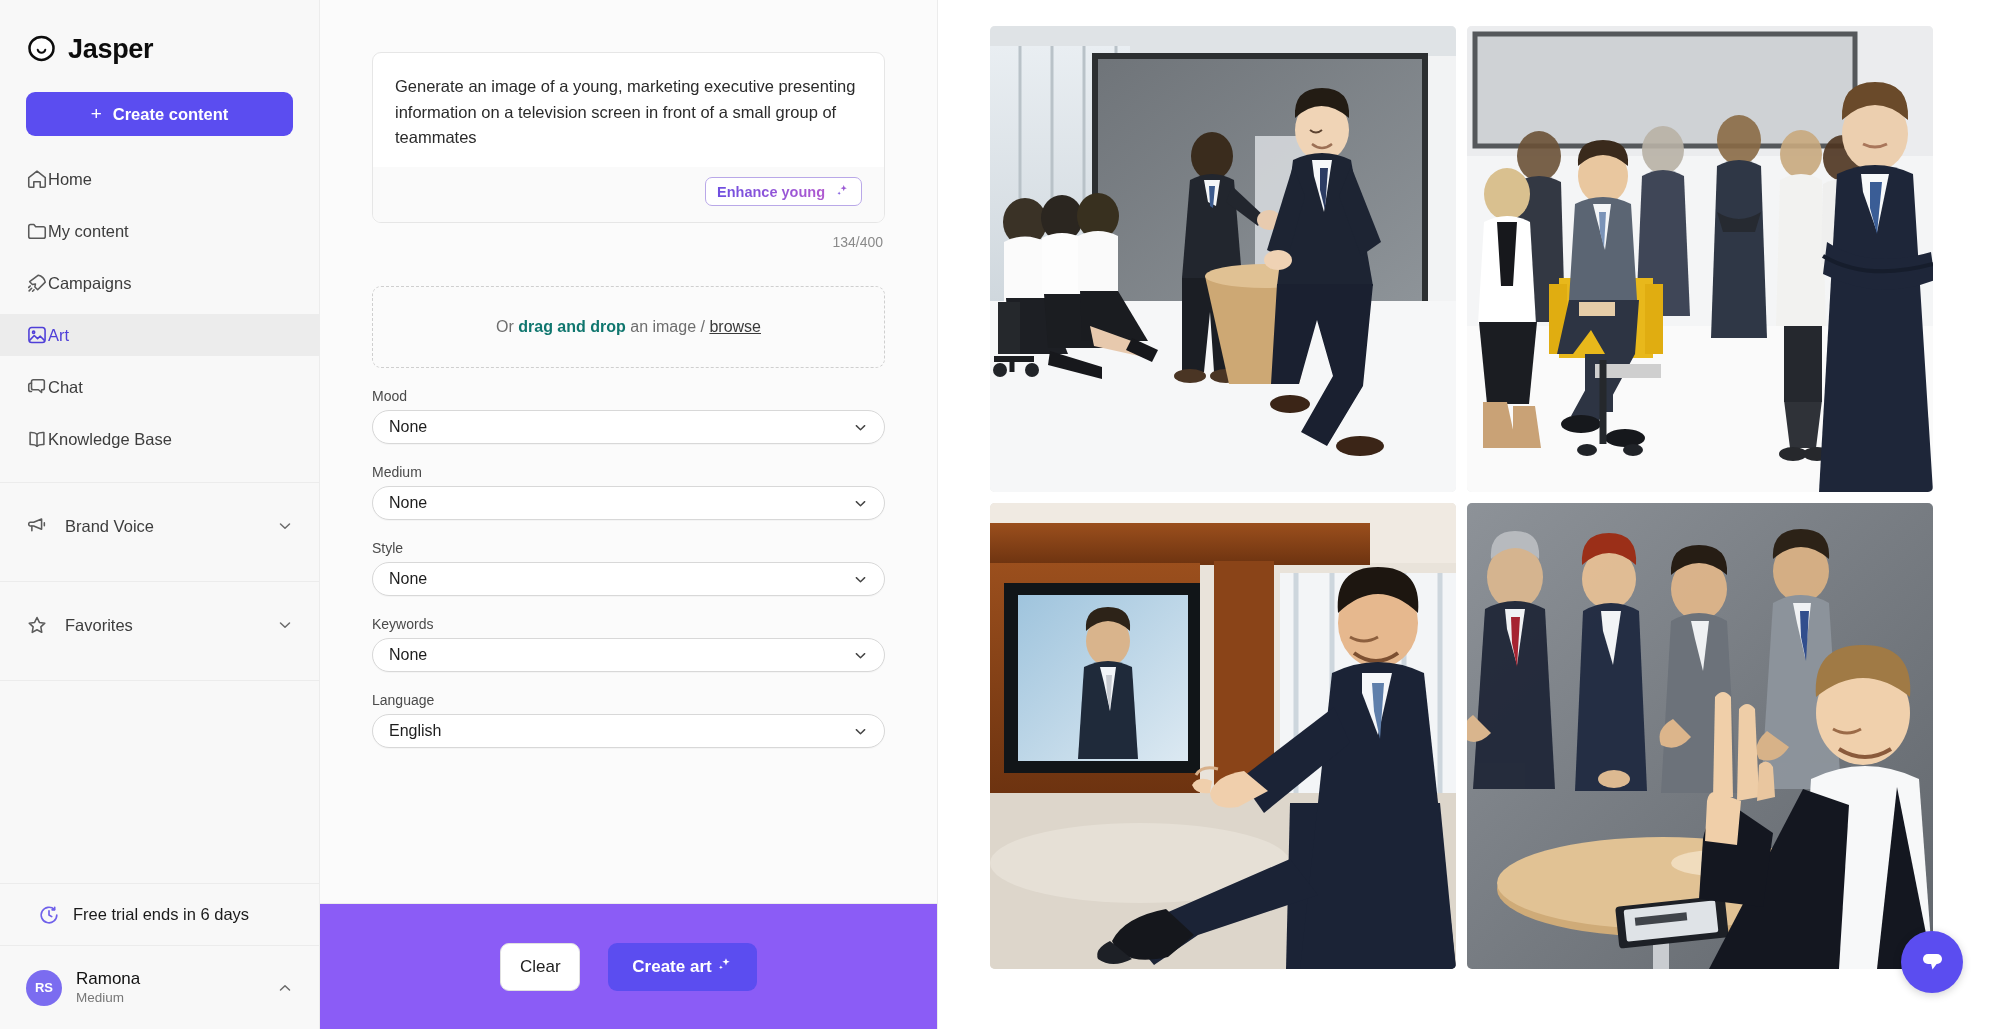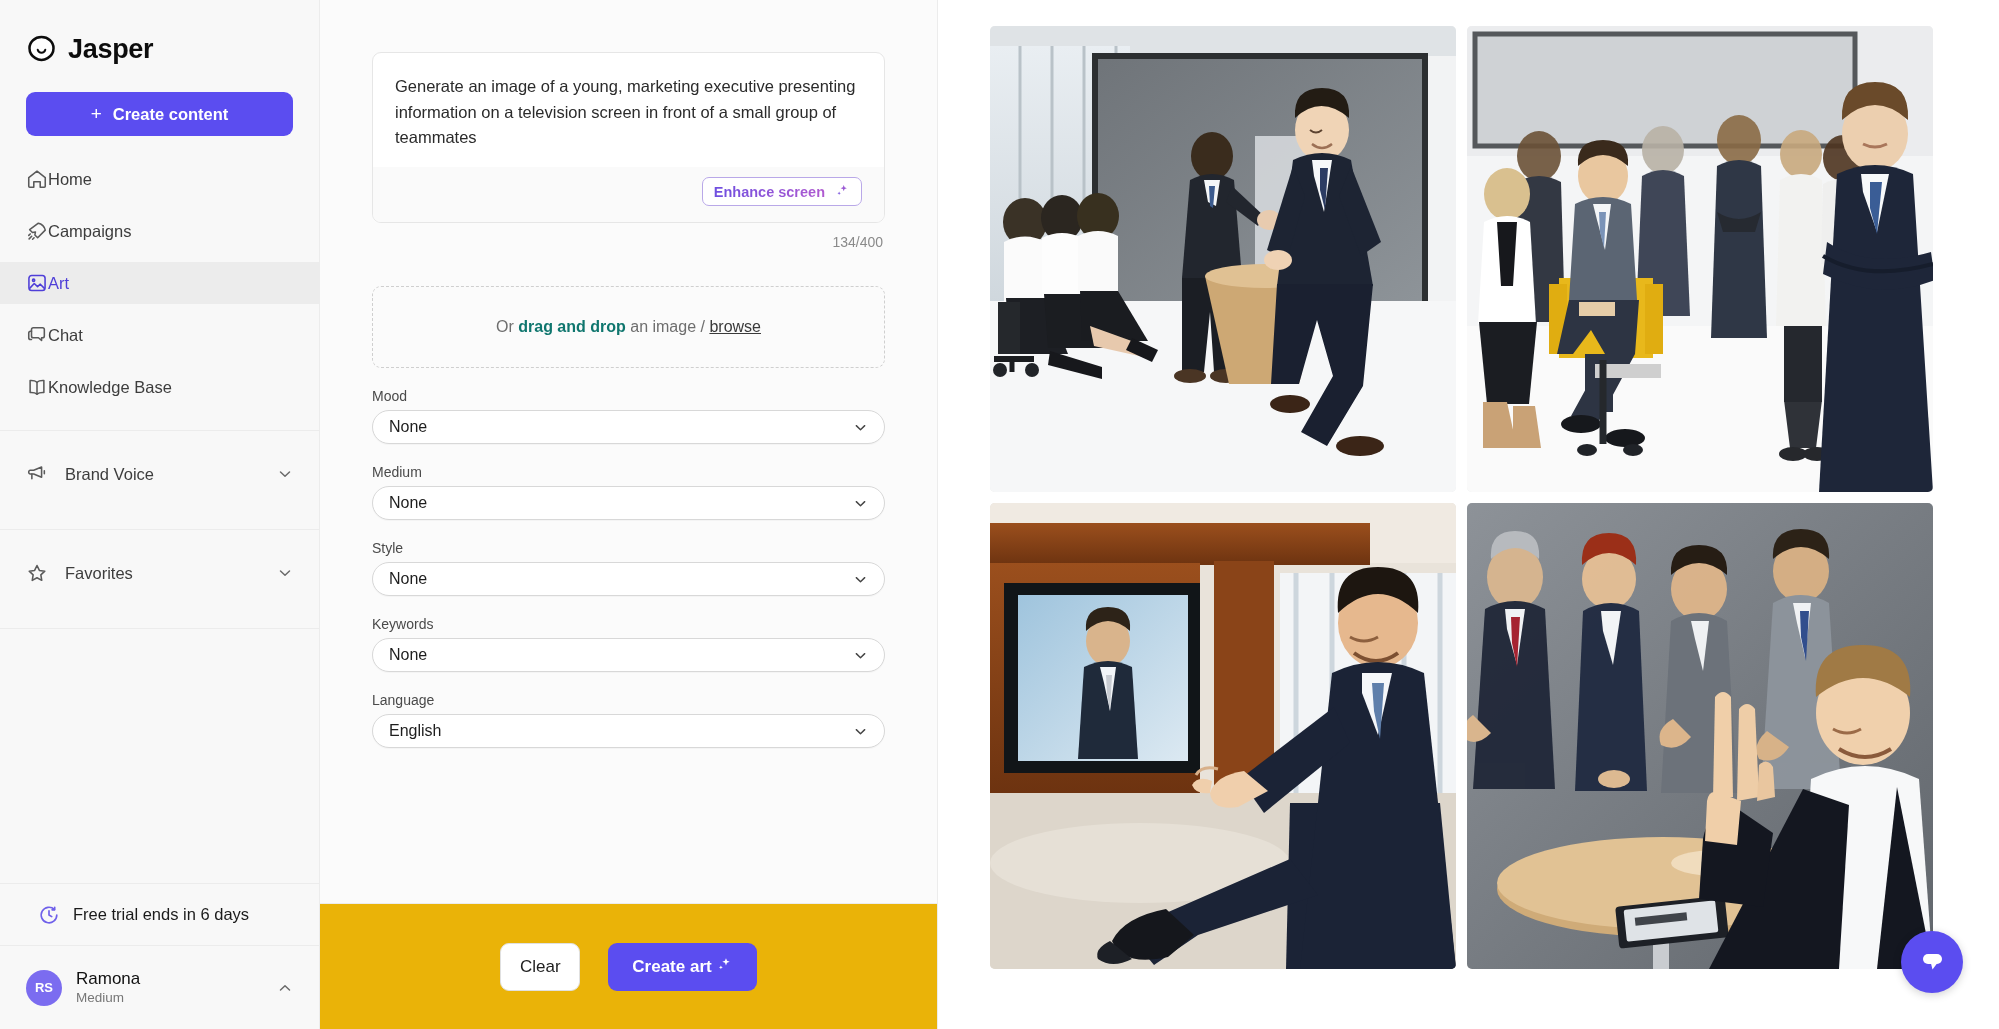--- a/index.html
+++ b/index.html
@@ -142,21 +142,21 @@
     display: flex; align-items: center;
     padding: 0 16px; font-size: 16px; color: #1e1e1e;
     position: relative; cursor: pointer;
     box-shadow: 0 1px 1px rgba(0,0,0,0.03);
   }
   .select .chev { position: absolute; right: 16px; width: 15px; height: 15px; }
 
   .action-bar {
     height: 126px; flex: 0 0 126px;
     border-top: 1px solid #ececec;
-    background: #eab308;
+    background: #8b5cf6;
     display: flex; align-items: center; justify-content: center;
     gap: 28px;
   }
   .btn-clear {
     width: 80px; height: 48px;
     border: 1px solid #e0e0e0; border-radius: 9px;
     background: #fff; color: #1e1e1e;
     font-size: 17px; font-weight: 500;
     display: flex; align-items: center; justify-content: center;
     cursor: pointer;
@@ -223,20 +223,28 @@
 
       <div class="nav-item">
         <span class="ico">
           <svg viewBox="0 0 24 24" fill="none" stroke="#5a5a5a" stroke-width="1.7" stroke-linecap="round" stroke-linejoin="round">
             <path d="M3 10.4 12 3.5l9 6.9V20a1 1 0 0 1-1 1h-4.5v-6h-7v6H4a1 1 0 0 1-1-1Z"></path>
           </svg>
         </span>
         <span>Home</span>
       </div>
 
+      <div class="nav-item">
+        <span class="ico">
+          <svg viewBox="0 0 24 24" fill="none" stroke="#5a5a5a" stroke-width="1.7" stroke-linecap="round" stroke-linejoin="round">
+            <path d="M3 7a2 2 0 0 1 2-2h3.6l2 2.4H19a2 2 0 0 1 2 2V18a2 2 0 0 1-2 2H5a2 2 0 0 1-2-2Z"></path>
+          </svg>
+        </span>
+        <span>My content</span>
+      </div>
 
       <div class="nav-item">
         <span class="ico">
           <svg viewBox="0 0 24 24" fill="none" stroke="#5a5a5a" stroke-width="1.7" stroke-linecap="round" stroke-linejoin="round">
             <path d="M13.5 3.5C17 4 20.5 7.5 21 11l-8.3 8.3-3-3 .6-3.3-3.3.6-3-3Z"></path>
             <path d="M6.2 17.8 3.4 20.6M4.6 15.2 3 16.8M8.8 19.4 7.2 21"></path>
           </svg>
         </span>
         <span>Campaigns</span>
       </div>
@@ -339,21 +347,21 @@
     </div>
   </aside>
 
   <section class="form-panel">
     <div class="form-scroll">
 
       <div class="prompt-card">
         <div class="prompt-text" placeholder="Describe the image you want to create">Generate an image of a young, marketing executive presenting information on a television screen in front of a small group of teammates</div>
         <div class="prompt-footer">
           <div class="enhance-btn">
-            <span class="enhance-label">Enhance screen</span>
+            <span class="enhance-label">Enhance young</span>
             <span>
               <svg width="15" height="15" viewBox="0 0 16 16" fill="none">
                 <path d="M9.3 2.2 10.2 4.6 12.6 5.5 10.2 6.4 9.3 8.8 8.4 6.4 6 5.5 8.4 4.6Z" fill="#9b5ad4"></path>
                 <path d="M4.4 9.1 4.9 10.4 6.2 10.9 4.9 11.4 4.4 12.7 3.9 11.4 2.6 10.9 3.9 10.4Z" fill="#7b55de"></path>
               </svg>
             </span>
           </div>
         </div>
       </div>
 

